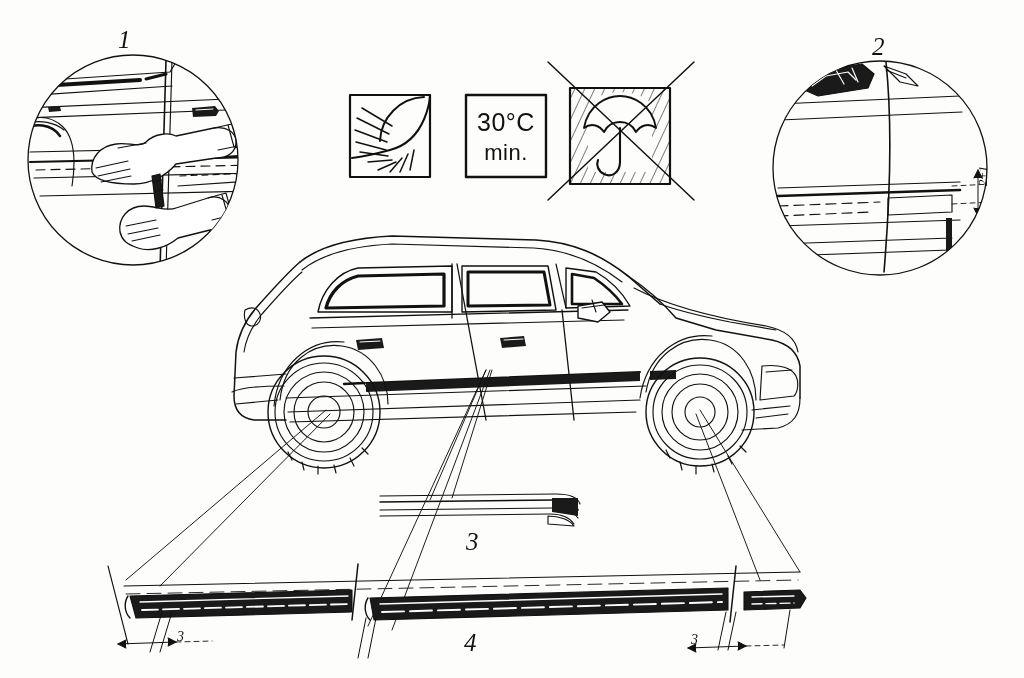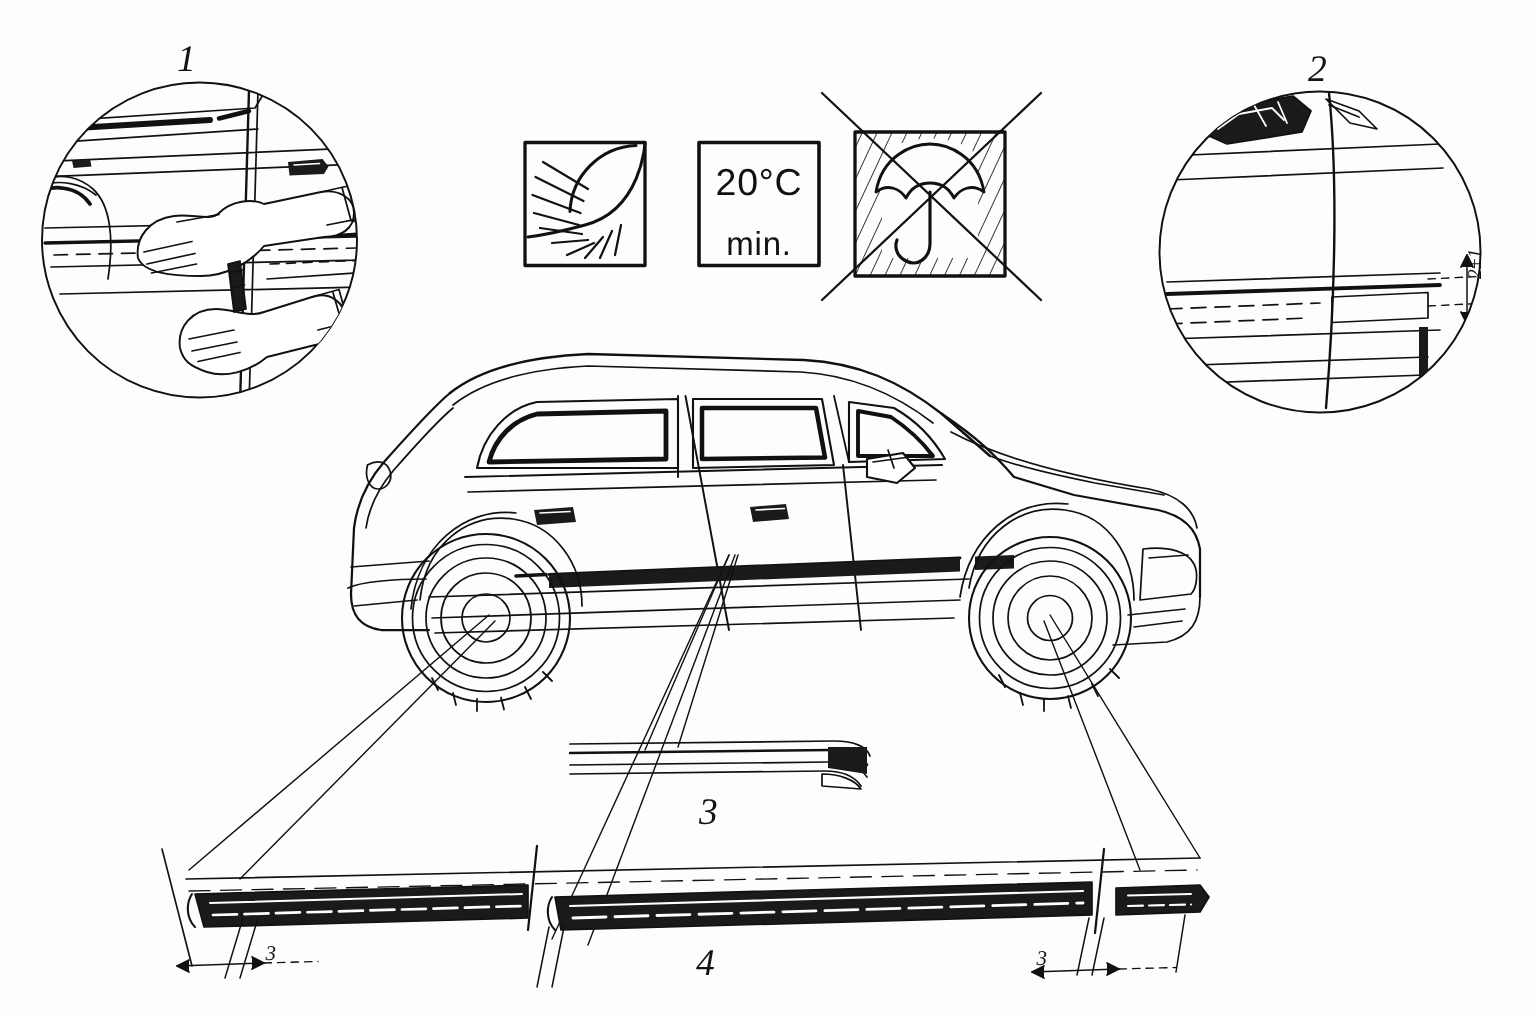--- a/index.html
+++ b/index.html
@@ -24,21 +24,21 @@
   .lbl-vert{
     font-size:13px;font-style:italic;
     transform:rotate(-90deg);transform-origin:left top;
   }
   .pict-text{
     position:absolute;text-align:center;
     font-family:"Liberation Sans", sans-serif;
     color:#111;letter-spacing:.5px;
   }
   .pict-temp{font-size:25px;font-weight:400;}
-  .pict-min{font-size:22px;font-weight:400;margin-top:10px;}
+  .pict-min{font-size:22px;font-weight:400;}
 </style>
 </head>
 <body>
 
 <div id="sheet">
 
   <svg viewBox="0 0 1024 678" xmlns="http://www.w3.org/2000/svg">
     <defs>
       <clipPath id="clipCirc1">
           <circle cx="133" cy="160" r="105"></circle>
@@ -357,16 +357,16 @@
   <div class="lbl lbl-num" style="left:466px;top:528px;">3</div>
 
   <div class="lbl lbl-num" style="left:464px;top:629px;">4</div>
 
   <div class="lbl lbl-dim" style="left:177px;top:629px;">3</div>
 
   <div class="lbl lbl-dim" style="left:691px;top:632px;">3</div>
 
   <div class="lbl lbl-vert" style="left:975px;top:186px;">2±1</div>
 
-  <div class="pict-text pict-temp" style="left:466px;top:108px;width:80px;">20°C</div>
+  <div class="pict-text pict-temp" style="left:466px;top:108px;width:80px;">30°C</div>
   <div class="pict-text pict-min" style="left:466px;top:140px;width:80px;">min.</div>
 
 </div>
 
 </body></html>

